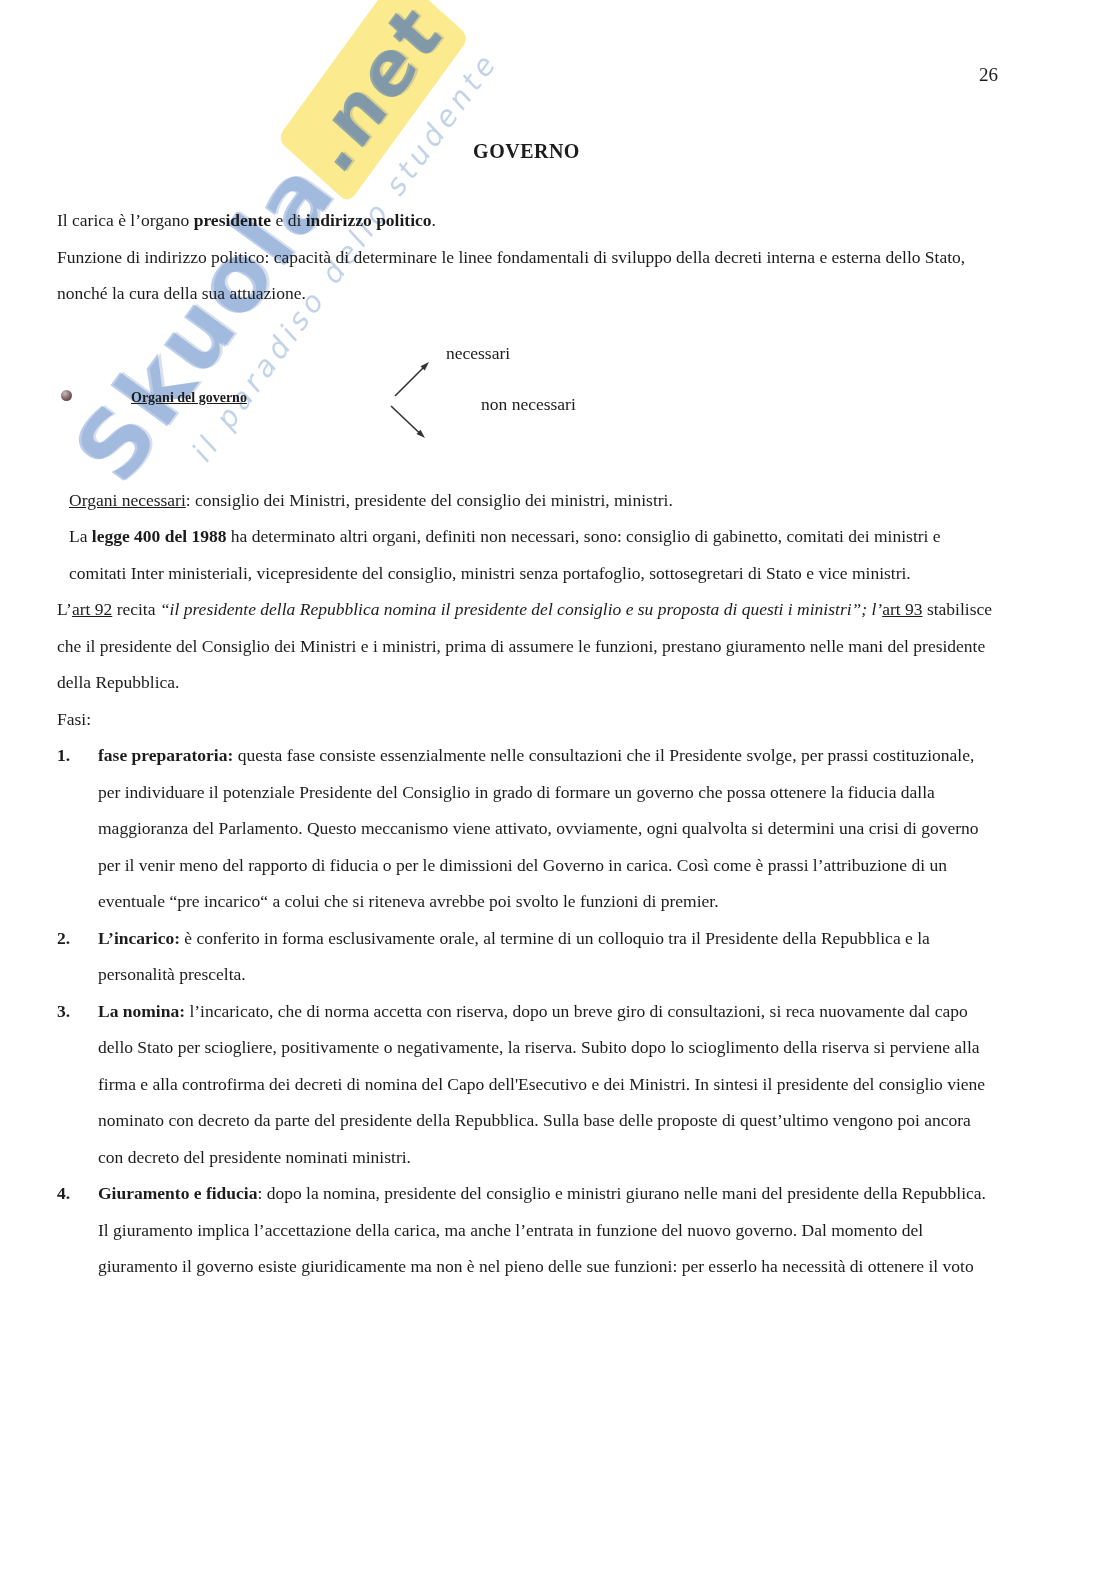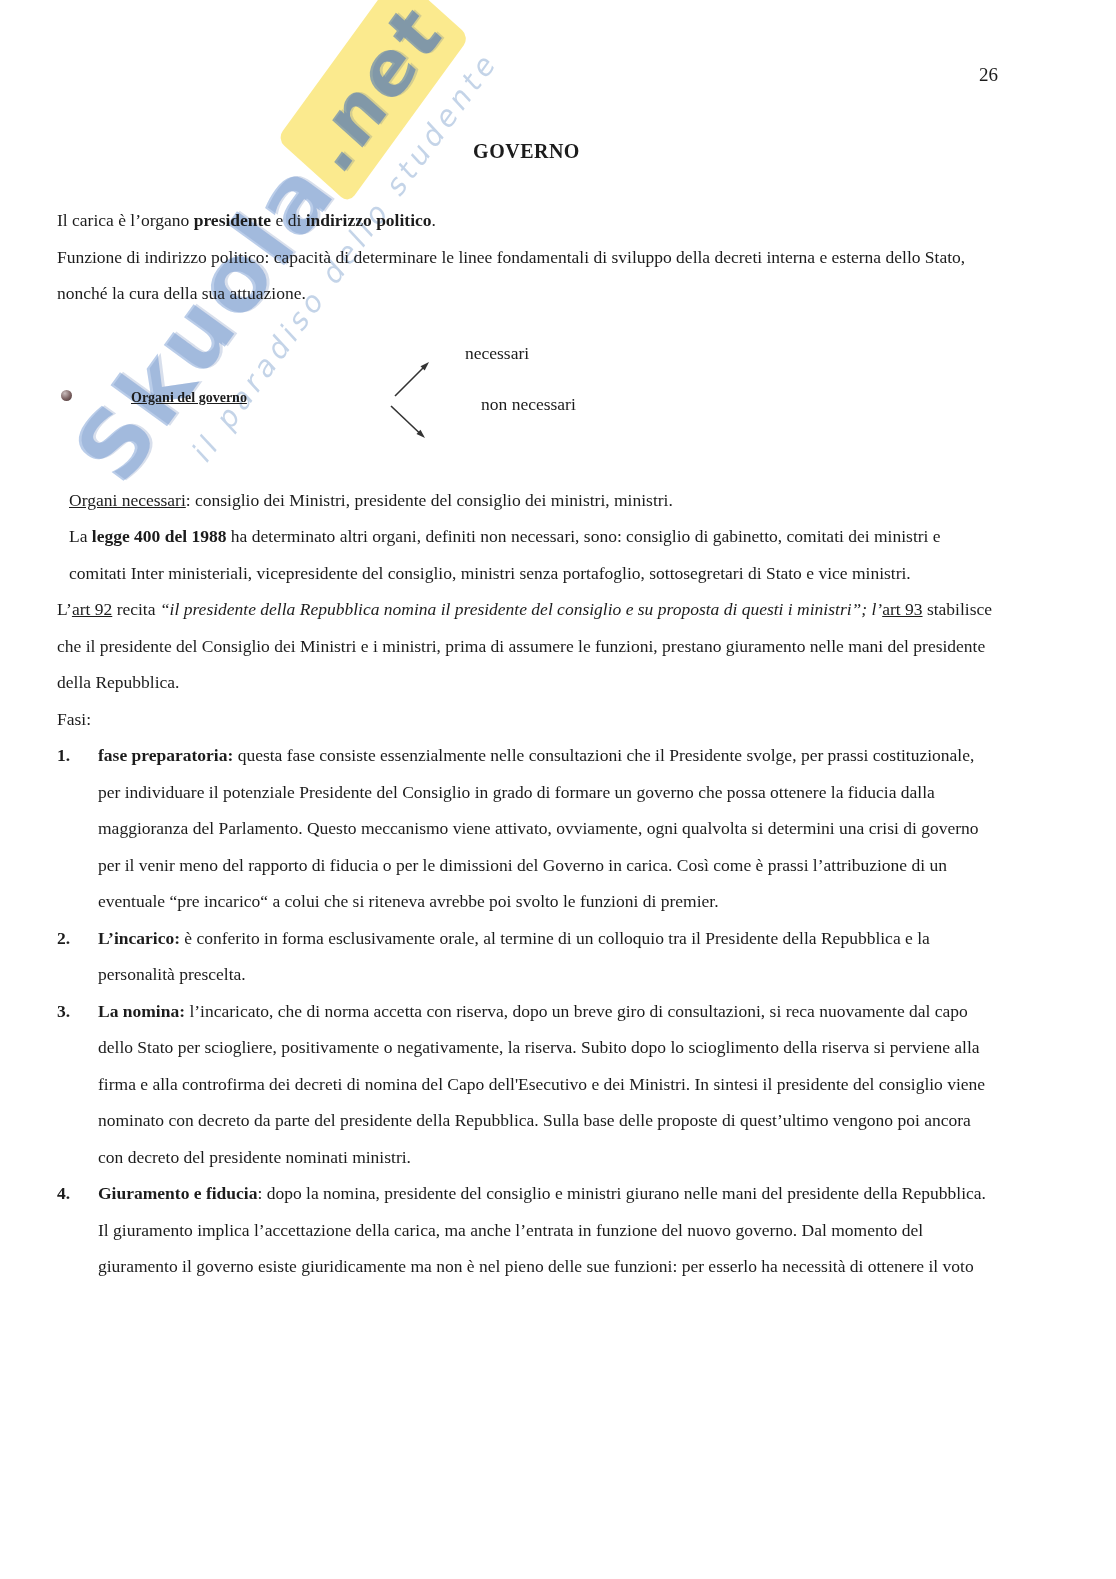--- a/index.html
+++ b/index.html
@@ -105,21 +105,21 @@
     top: 40px;
     font-size: 14px;
   }
   .branch-svg {
     position: absolute;
     left: 328px;
     top: 4px;
   }
   .branch-label-top {
     position: absolute;
-    left: 408px;
+    left: 389px;
     top: -5px;
   }
   .branch-label-bottom {
     position: absolute;
     left: 424px;
     top: 46px;
   }
 
   .organi-para { margin-top: 8px; margin-left: 12px; }
 

